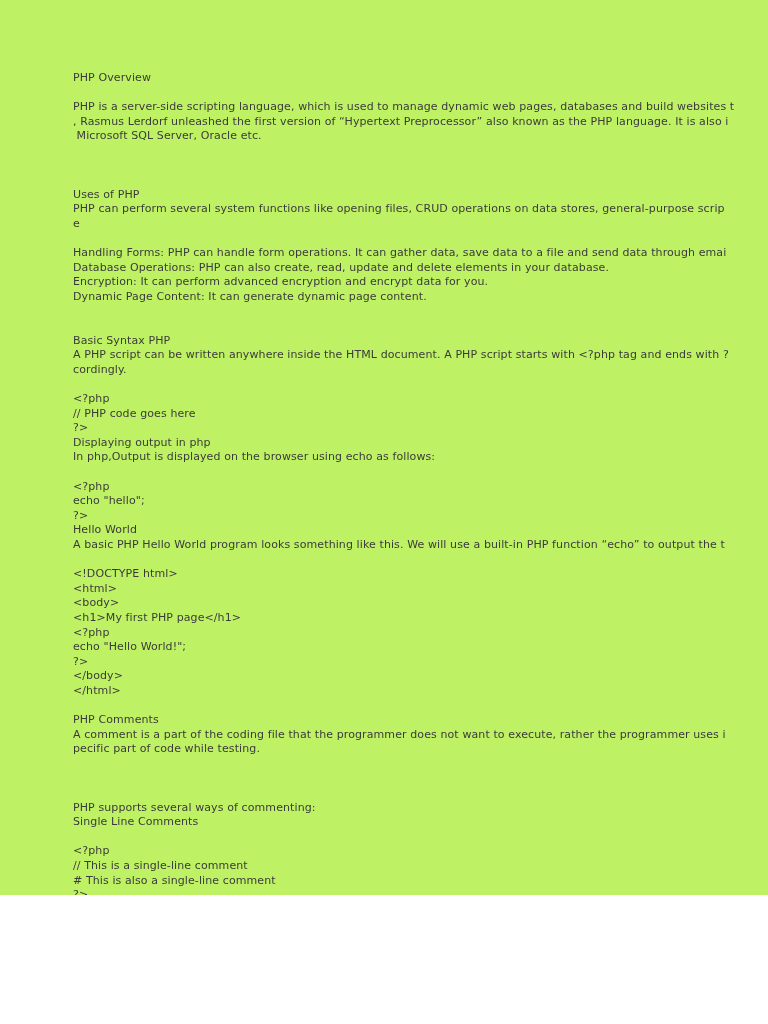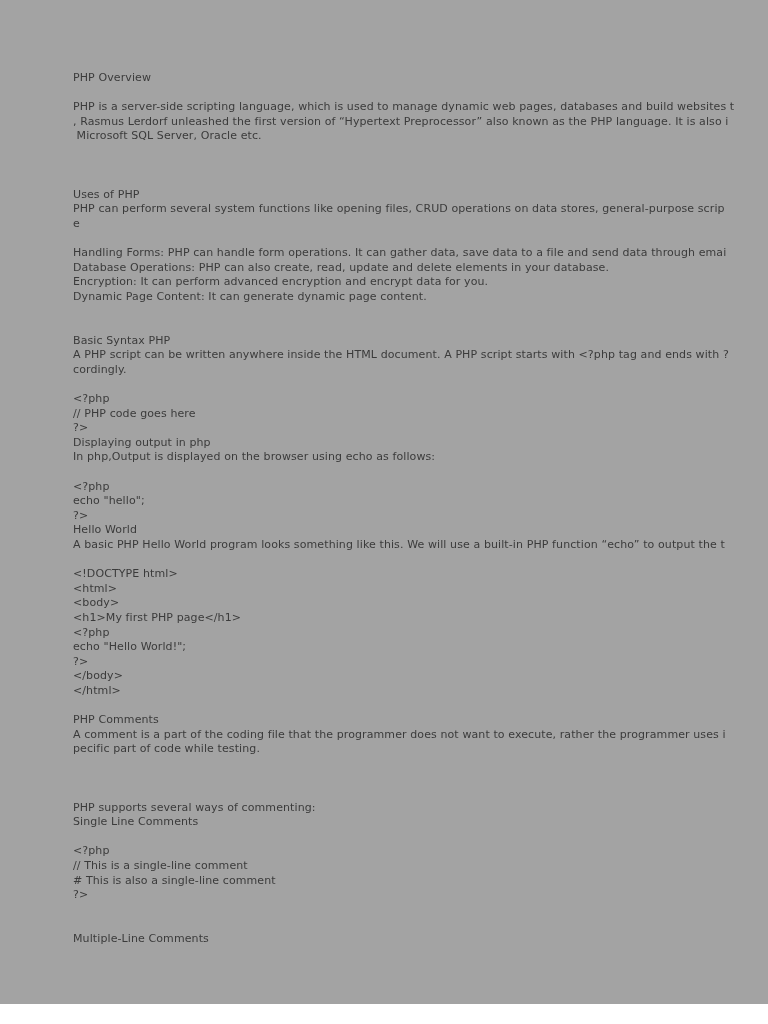--- a/index.html
+++ b/index.html
@@ -6,22 +6,22 @@
   html, body {
     width: 768px;
     height: 1024px;
     background: #ffffff;
     overflow: hidden;
     font-family: "DejaVu Sans", "Liberation Sans", sans-serif;
   }
   .page {
     position: relative;
     width: 768px;
-    height: 1004px;
-    background: #a3a3a3;
+    height: 895px;
+    background: #bef264;
     overflow: hidden;
   }
   .doc-text {
     position: absolute;
     left: 73px;
     top: 71px;
     width: 1100px; 
   }
   .line {
     font-size: 11px;

